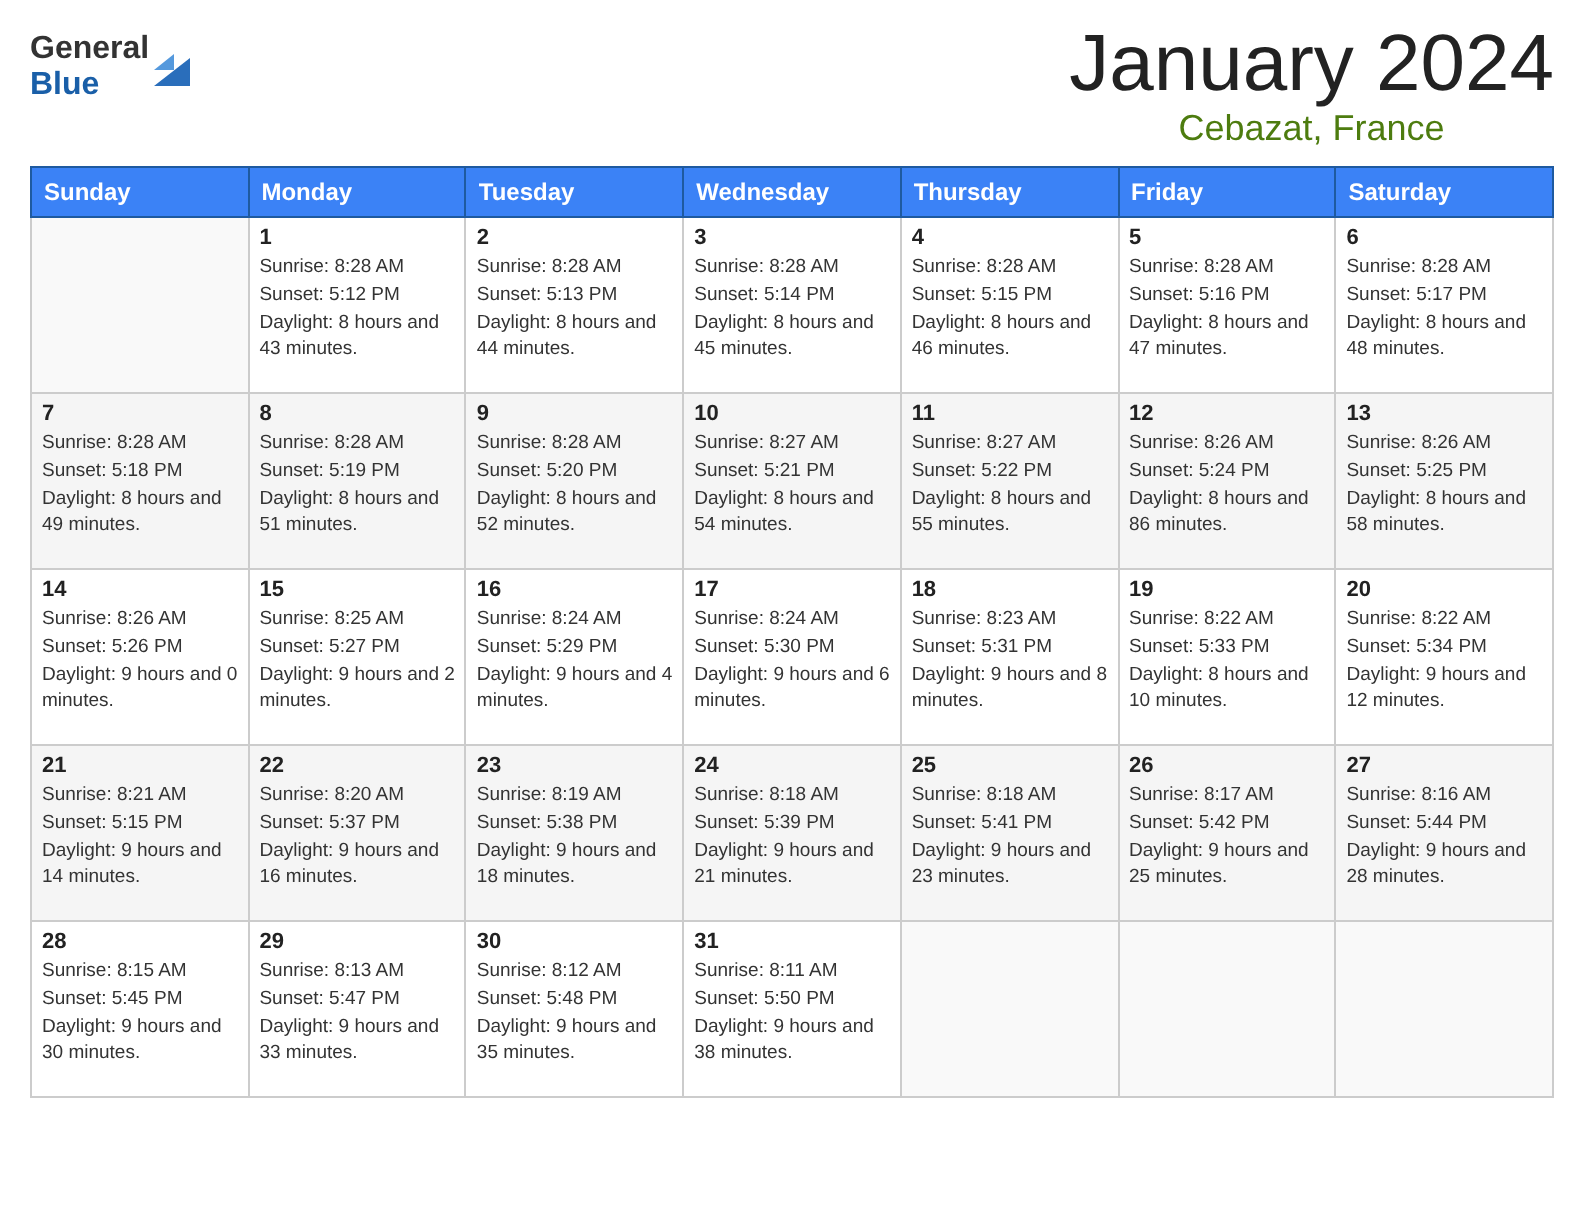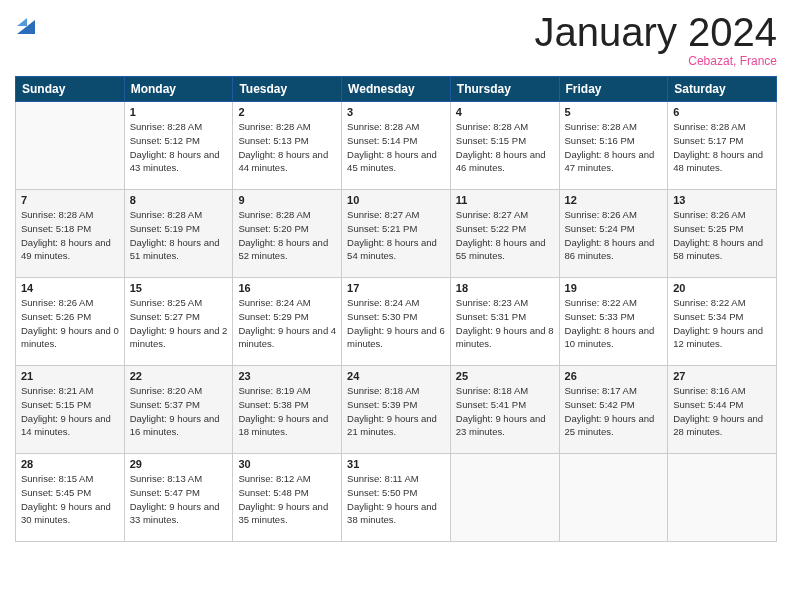--- a/index.html
+++ b/index.html
@@ -50,30 +50,31 @@
     .title-block {
       text-align: right;
     }
     .month-title {
       font-size: 40px;
       font-weight: 300;
       color: #222;
       line-height: 1.1;
     }
     .location {
-      font-size: 12px;
-      color: #ec4899;
+      font-size: 18px;
+      color: #4d7c0f;
+      text-align: center;
     }
     .calendar-table {
       width: 100%;
       border-collapse: collapse;
       table-layout: fixed;
     }
     .calendar-table thead th {
-      background-color: #0c4a6e;
+      background-color: #3b82f6;
       color: white;
       text-align: left;
       padding: 5px 6px;
       font-size: 12px;
       font-weight: bold;
       border: 1px solid #1e5aa0;
     }
     .calendar-table tbody td {
       border: 1px solid #ccc;
       vertical-align: top;
@@ -104,20 +105,24 @@
     .last-row td {
       height: 78px;
     }
   </style>
 </head>
 <body>
 
 <div class="page">
   <div class="header">
     <div class="logo">
+      <div class="logo-text">
+        <span class="logo-general">General</span>
+        <span class="logo-blue">Blue</span>
+      </div>
       <svg class="logo-icon" viewBox="0 0 18 22" xmlns="http://www.w3.org/2000/svg">
         <polygon points="0,22 18,8 18,22" fill="#2a6ebb"></polygon>
         <polygon points="0,14 10,6 10,14" fill="#5599dd"></polygon>
       </svg>
     </div>
     <div class="title-block">
       <div class="month-title">January 2024</div>
       <div class="location">Cebazat, France</div>
     </div>
   </div>

